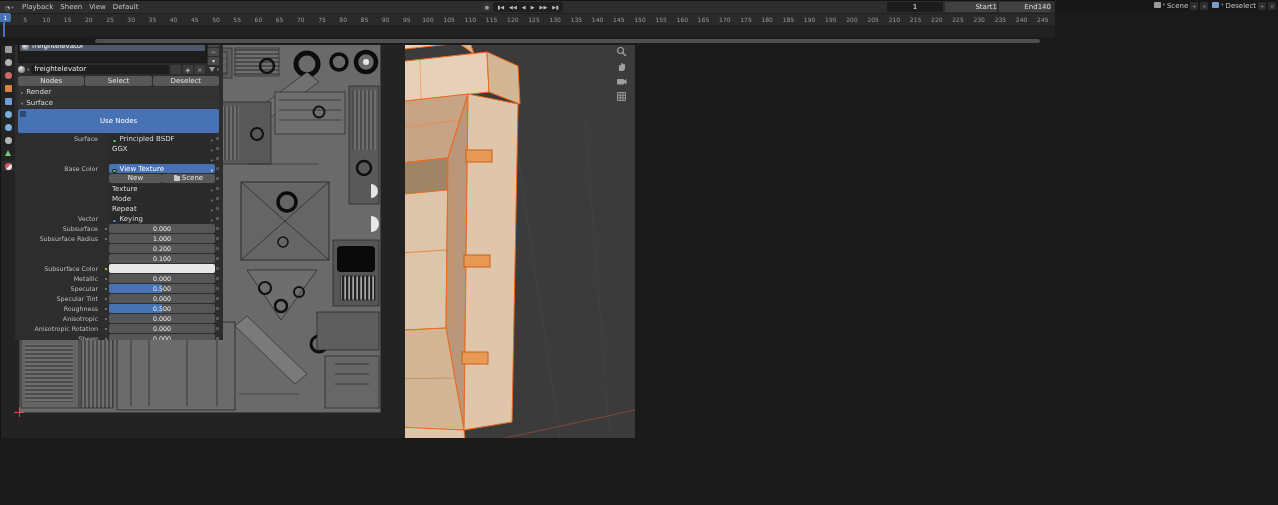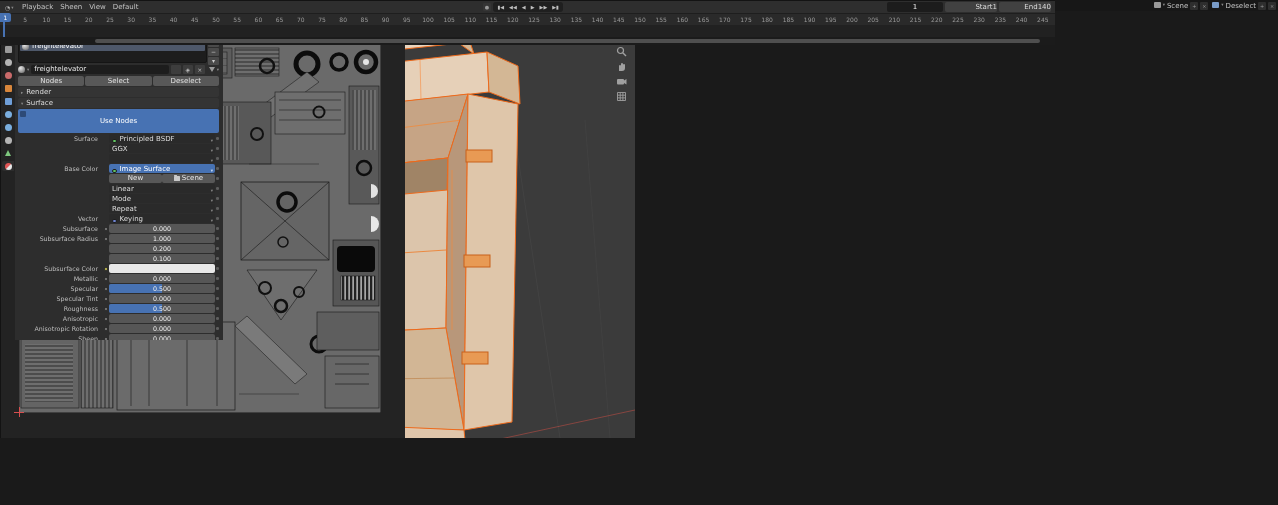--- a/index.html
+++ b/index.html
@@ -693,21 +693,21 @@
               </div>
             </span>
             <span class="pdec"></span>
           </div>
           <div class="prow">
             <span class="plabel">Base Color</span>
             <span class="psock"></span>
             <span class="pval">
               <div class="dd active">
                 <span class="ndot green"></span>
-                <span>Image Surface</span>
+                <span>View Texture</span>
               </div>
             </span>
             <span class="pdec"></span>
           </div>
           <div class="prow">
             <span class="plabel"></span>
             <span class="psock"></span>
             <span class="pval">
               <div class="pbtns">
                 <div class="pbtn">New</div>
@@ -717,21 +717,21 @@
                 </div>
               </div>
             </span>
             <span class="pdec"></span>
           </div>
           <div class="prow">
             <span class="plabel"></span>
             <span class="psock"></span>
             <span class="pval">
               <div class="dd">
-                <span>Linear</span>
+                <span>Texture</span>
               </div>
             </span>
             <span class="pdec"></span>
           </div>
           <div class="prow">
             <span class="plabel"></span>
             <span class="psock"></span>
             <span class="pval">
               <div class="dd">
                 <span>Mode</span>

